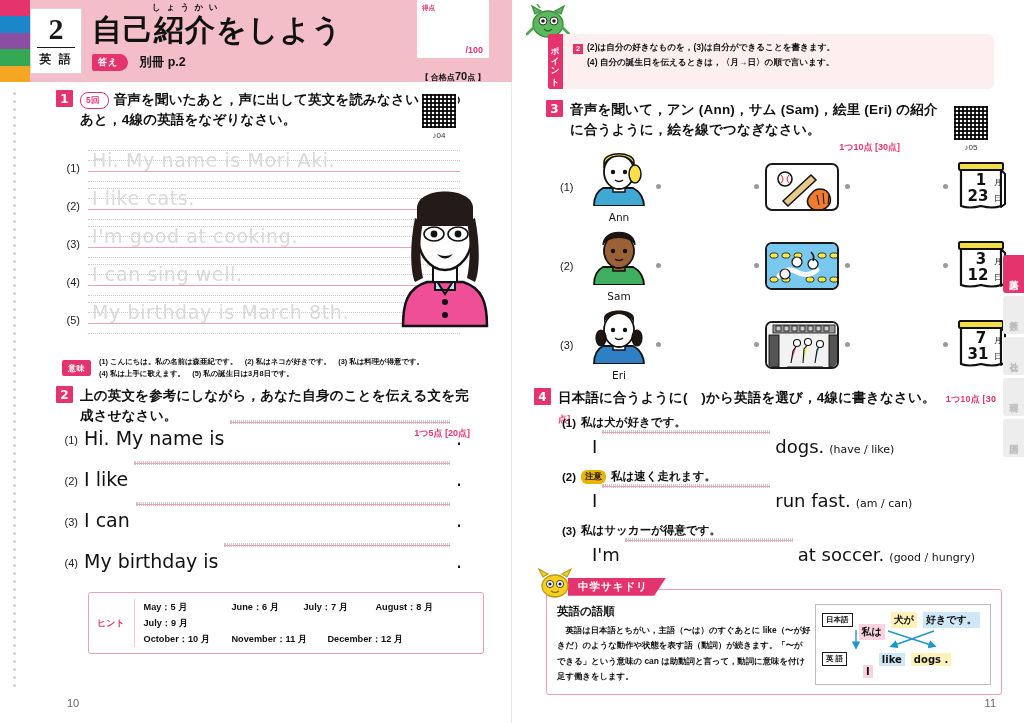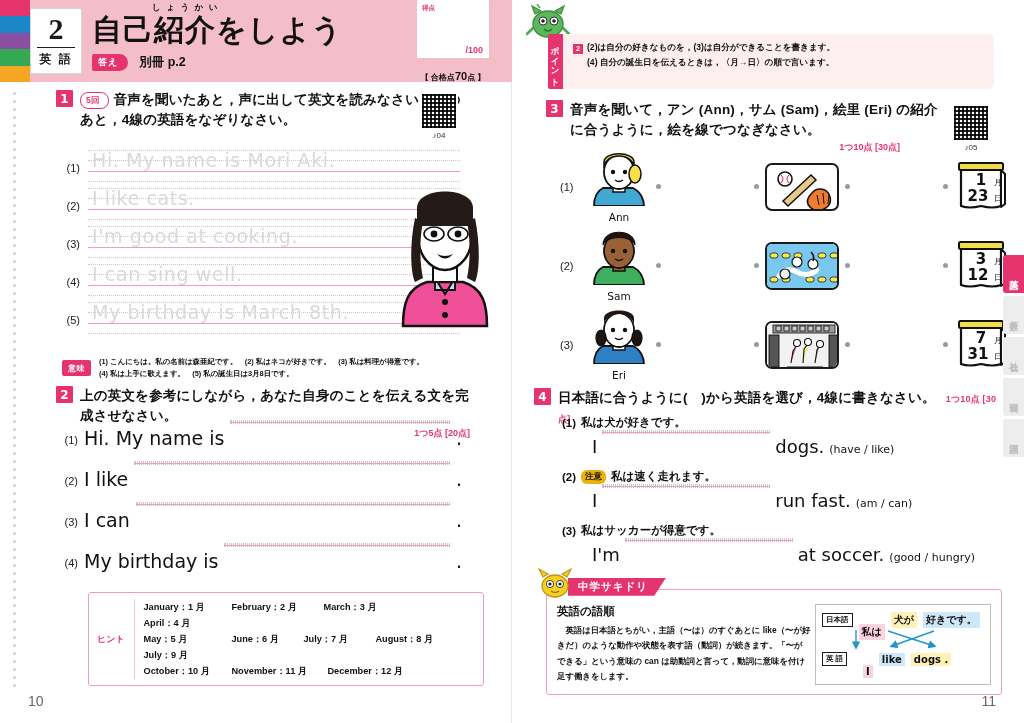--- a/index.html
+++ b/index.html
@@ -190,21 +190,21 @@
   
   .side-tabs { position:absolute; right: 0; top: 255px; width: 21px; }
   .side-tab {
     width: 21px; height: 38px; margin-bottom: 3px; border-radius: 3px 0 0 3px;
     display:flex; align-items:center; justify-content:center;
     font-size: 9px; font-weight:bold; writing-mode: vertical-rl; letter-spacing:1px;
   }
   .st-active { background:#e5336e; color:#fff; }
   .st-idle { background:#ededed; color:#bdbdbd; }
 
-  .pg-num { position:absolute; bottom: 14px; font-size: 14px; color:#666; }
+  .pg-num { position:absolute; bottom: 14px; font-size: 11px; color:#666;margin-left:39px; }
   .pg-left { left: 28px; } .pg-right { right: 28px; }
 </style>
 </head>
 <body>
 
 <div class="spread">
 
   <div class="page page-left">
 
     <div class="hdr-band"></div>
@@ -468,21 +468,20 @@
             <div class="l l4"></div>
           </div>
           <div class="period">.</div>
         </div>
       </div>
 
     <div class="hint-box" style="position:absolute; left:62px; top:586px; width:396px;">
       <span class="hint-pill">ヒント</span>
       <span class="hint-div"></span>
       <div class="hint-grid" id="hint-months">
-          <div><span style="min-width:88px">January：1 月</span><span style="min-width:92px">February：2 月</span><span style="min-width:92px">March：3 月</span><span style="min-width:92px">April：4 月</span></div>
           <div><span style="min-width:88px">May：5 月</span><span style="min-width:72px">June：6 月</span><span style="min-width:72px">July：7 月</span><span style="min-width:78px">August：8 月</span><span style="min-width:86px">July：9 月</span></div>
           <div><span style="min-width:88px">October：10 月</span><span style="min-width:96px">November：11 月</span><span style="min-width:92px">December：12 月</span></div>
         </div>
     </div>
 
     <div class="pg-num pg-left">10</div>
   </div>
 
   <div class="page page-right">
 

